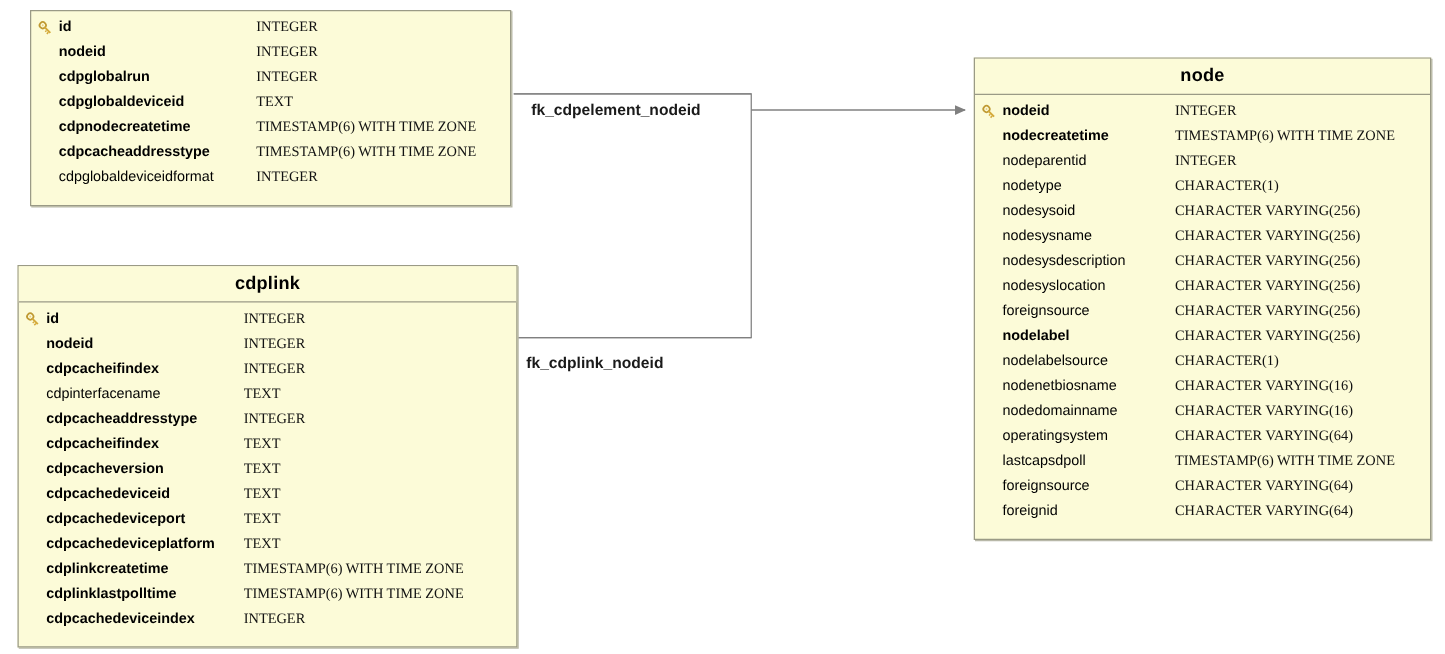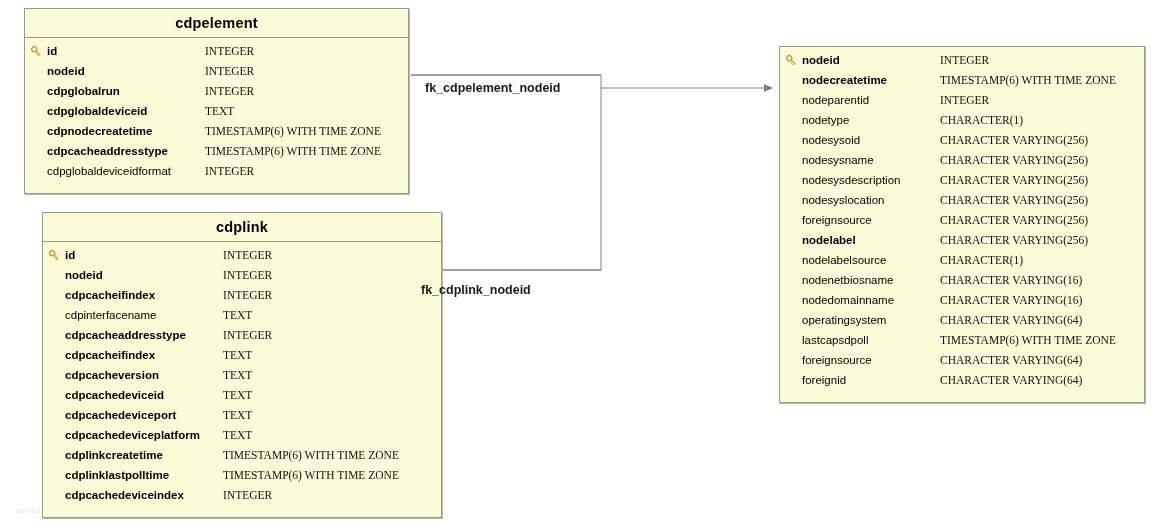--- a/index.html
+++ b/index.html
@@ -137,21 +137,20 @@
     </defs>
 
     <path d="M 411 75 L 601 75" fill="none" stroke="#808080" stroke-width="1"></path>
     <path d="M 411 75 L 601 75 L 601 270 L 411 270" fill="none" stroke="#808080" stroke-width="1"></path>
     <path d="M 411 270 L 601 270" fill="none" stroke="#808080" stroke-width="1"></path>
 
     <path d="M 601 88 L 772 88" fill="none" stroke="#808080" stroke-width="1.2" marker-end="url(#arrow-head)"></path>
   </svg>
 
   <div class="entity" id="entity-cdpelement" style="left:24px; top:8px; width:385px;">
-    <div class="entity-header">cdpelement</div>
     <div class="entity-body">
 
       <div class="attr-row is-key">
         <span class="attr-keycell">
           <svg class="key-icon" viewBox="0 0 16 16" xmlns="http://www.w3.org/2000/svg">
             <g transform="rotate(45 8 8)">
               <circle cx="4" cy="8" r="3.1" fill="none" stroke="#c09a33" stroke-width="1.7"></circle>
               <circle cx="4" cy="8" r="0.9" fill="#e8cf8a"></circle>
               <rect x="6.6" y="7.1" width="8" height="1.9" fill="#d4a939"></rect>
               <rect x="12.1" y="9" width="1.5" height="2.2" fill="#d4a939"></rect>
@@ -195,21 +194,21 @@
 
       <div class="attr-row">
         <span class="attr-keycell"></span>
         <span class="attr-name">cdpglobaldeviceidformat</span>
         <span class="attr-type">INTEGER</span>
       </div>
 
     </div>
   </div>
 
-  <div class="entity" id="entity-cdplink" style="left:14px; top:212px; width:400px;margin-left:28px;">
+  <div class="entity" id="entity-cdplink" style="left:14px; top:212px; width:400px;">
     <div class="entity-header">cdplink</div>
     <div class="entity-body">
 
       <div class="attr-row is-key">
         <span class="attr-keycell">
           <svg class="key-icon" viewBox="0 0 16 16" xmlns="http://www.w3.org/2000/svg">
             <g transform="rotate(45 8 8)">
               <circle cx="4" cy="8" r="3.1" fill="none" stroke="#c09a33" stroke-width="1.7"></circle>
               <circle cx="4" cy="8" r="0.9" fill="#e8cf8a"></circle>
               <rect x="6.6" y="7.1" width="8" height="1.9" fill="#d4a939"></rect>
@@ -291,20 +290,21 @@
       <div class="attr-row is-bold">
         <span class="attr-keycell"></span>
         <span class="attr-name">cdpcachedeviceindex</span>
         <span class="attr-type">INTEGER</span>
       </div>
 
     </div>
   </div>
 
   <div class="entity" id="entity-node" style="left:779px; top:46px; width:366px;">
+    <div class="entity-header">node</div>
     <div class="entity-body">
 
       <div class="attr-row is-key">
         <span class="attr-keycell">
           <svg class="key-icon" viewBox="0 0 16 16" xmlns="http://www.w3.org/2000/svg">
             <g transform="rotate(45 8 8)">
               <circle cx="4" cy="8" r="3.1" fill="none" stroke="#c09a33" stroke-width="1.7"></circle>
               <circle cx="4" cy="8" r="0.9" fill="#e8cf8a"></circle>
               <rect x="6.6" y="7.1" width="8" height="1.9" fill="#d4a939"></rect>
               <rect x="12.1" y="9" width="1.5" height="2.2" fill="#d4a939"></rect>

